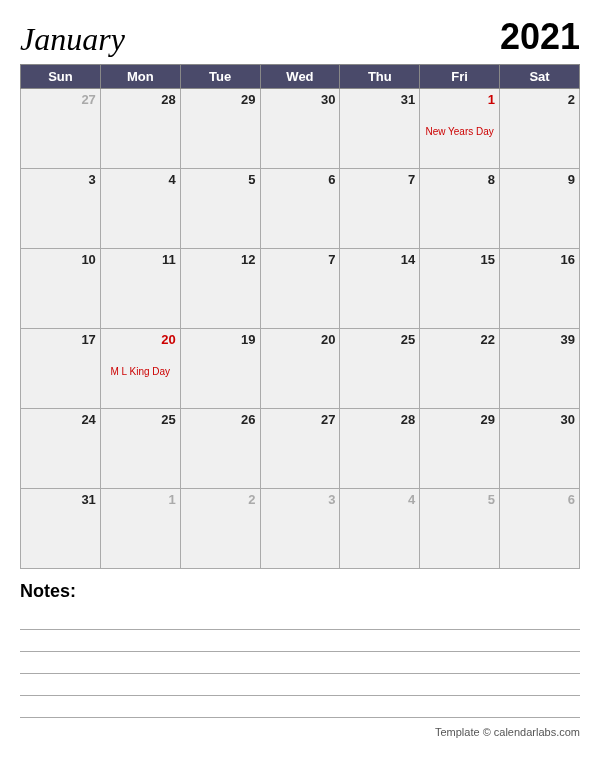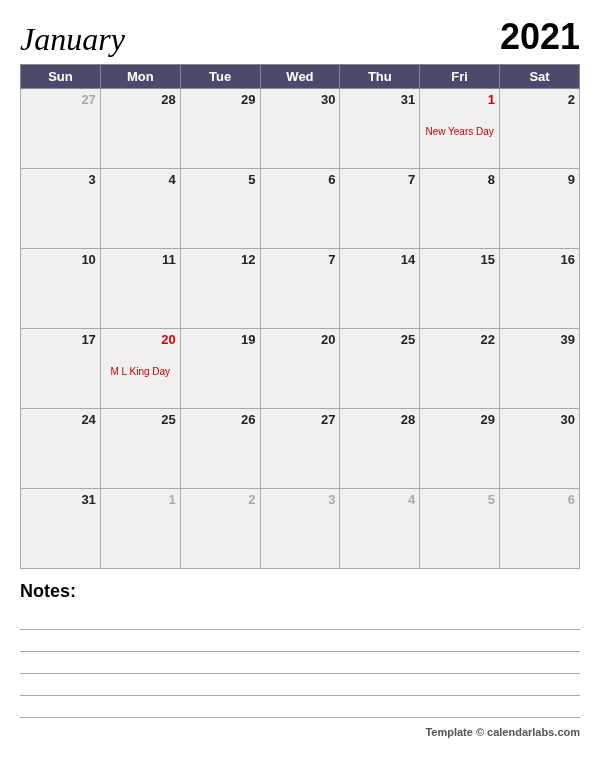--- a/index.html
+++ b/index.html
@@ -97,21 +97,20 @@
       border-bottom: 1px solid #aaa;
       height: 22px;
       width: 100%;
     }
 
     .footer {
       text-align: right;
       font-size: 11px;
       color: #555;
       margin-top: 8px;
-      font-weight: bold;
     }
   </style>
 </head>
 <body>
 
 <div class="header">
   <div class="month-title">January</div>
   <div class="year-title">2021</div>
 </div>
 

